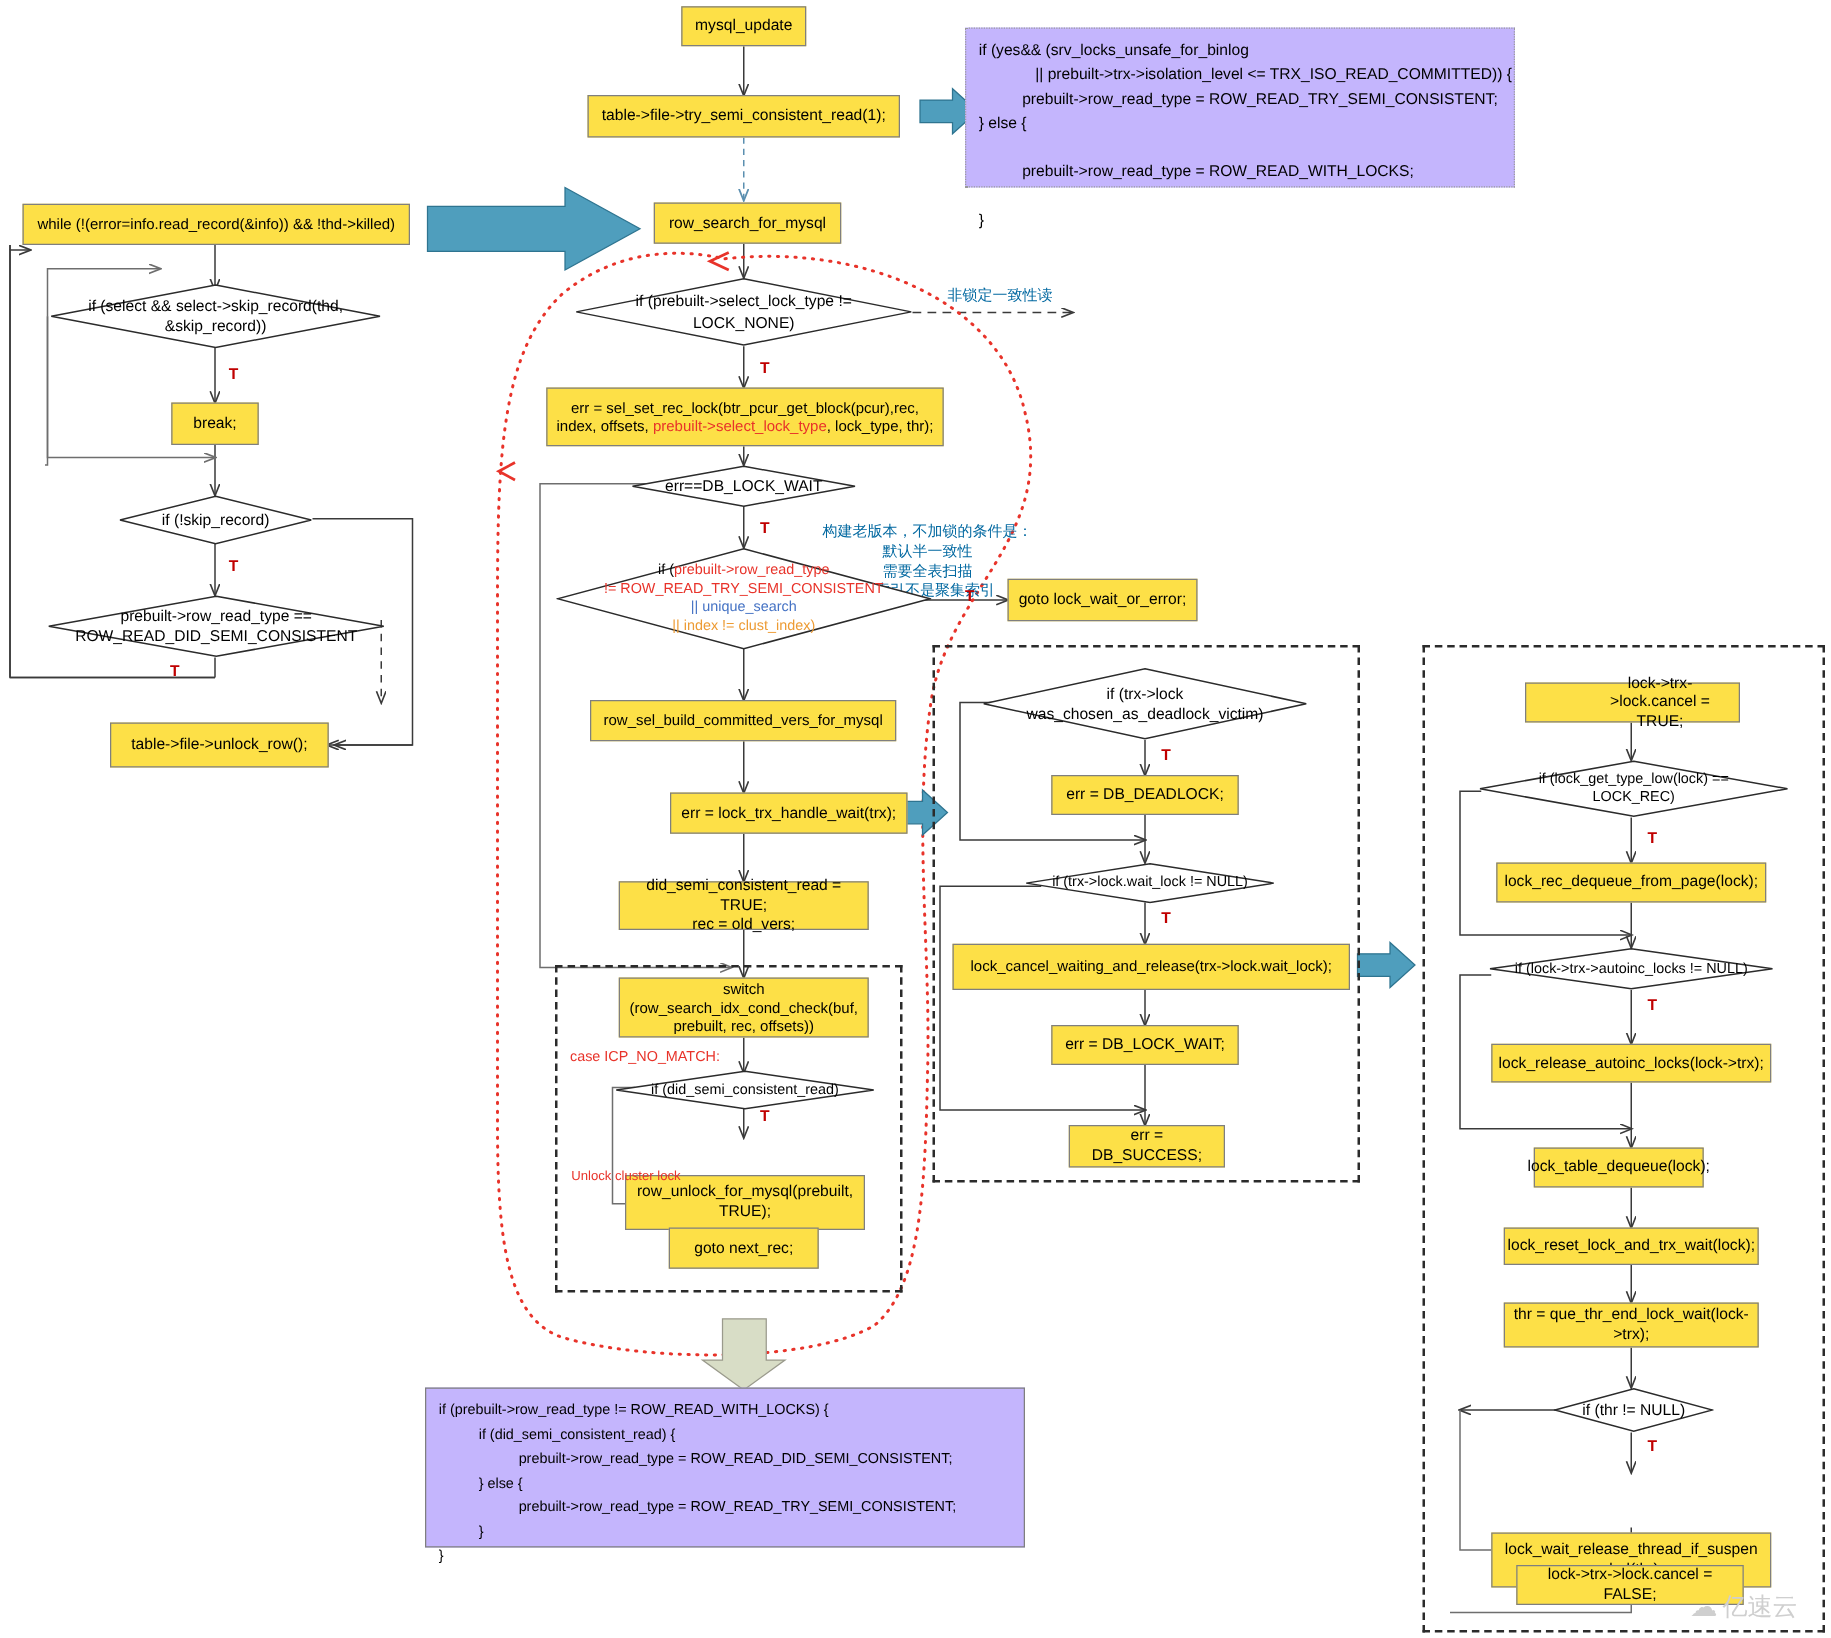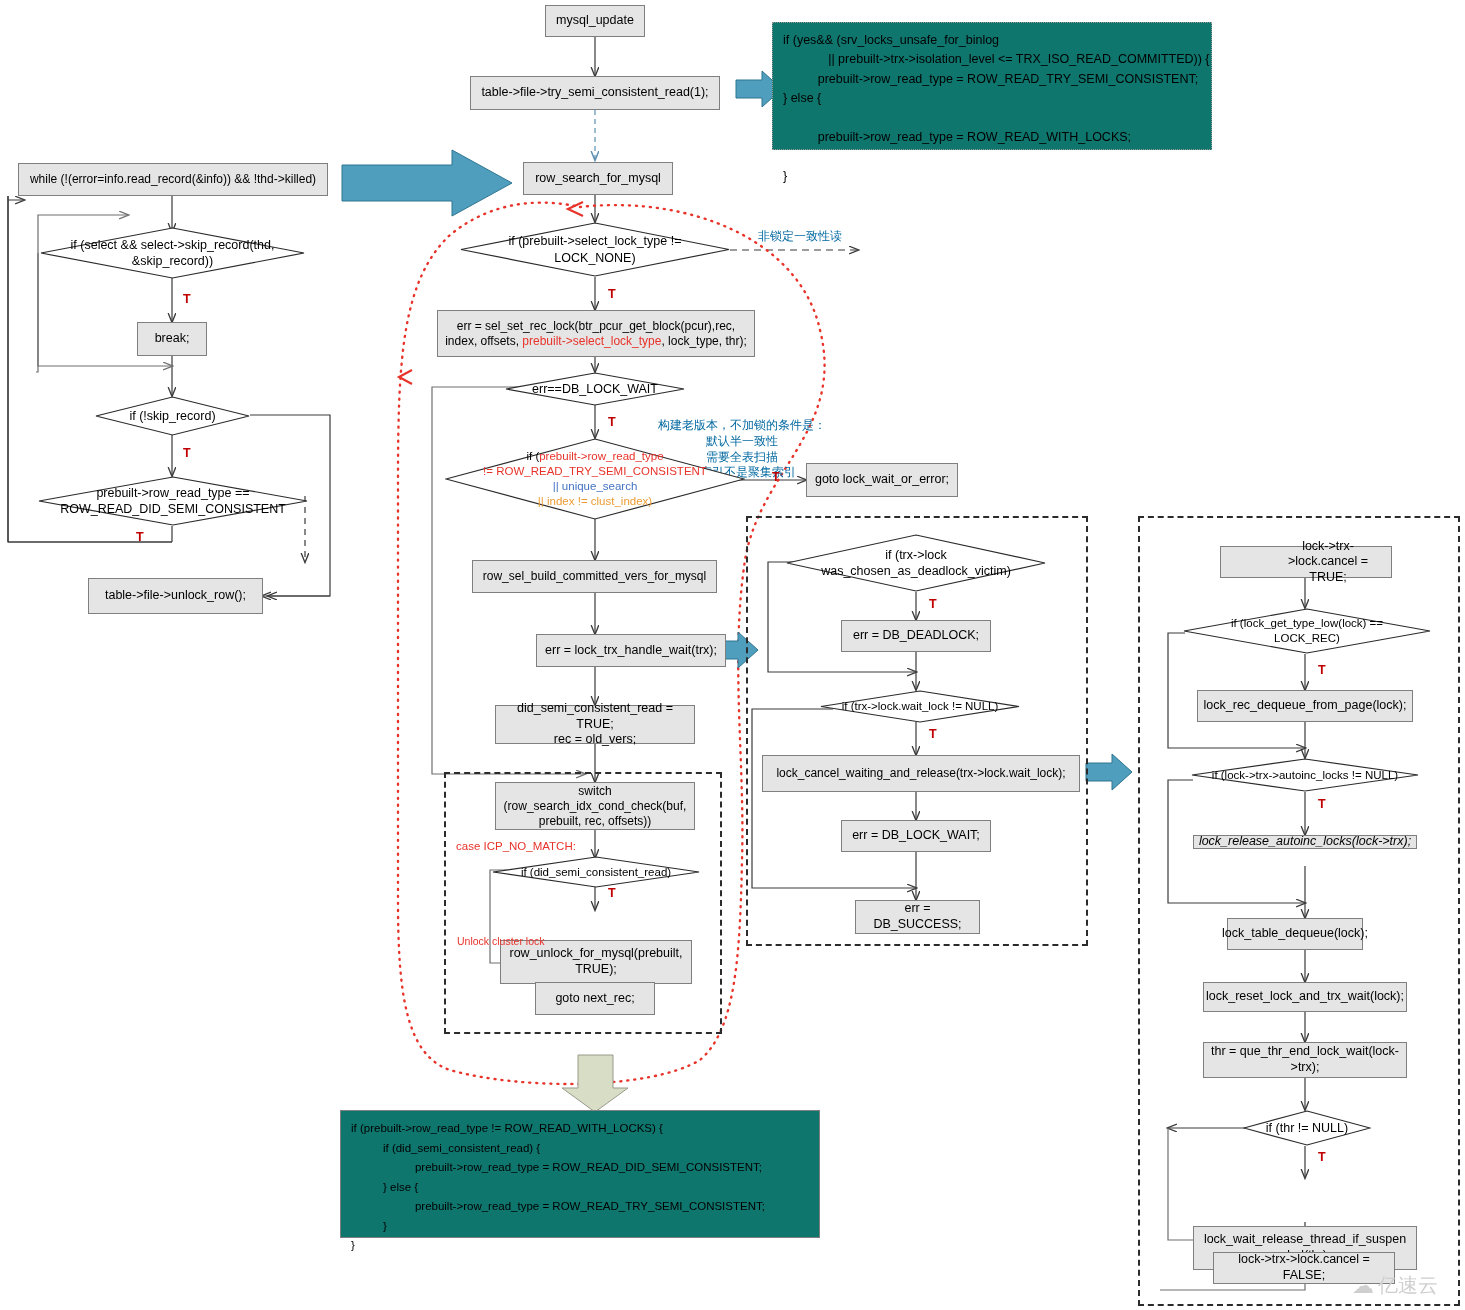--- a/index.html
+++ b/index.html
@@ -9,27 +9,27 @@
     overflow:hidden;
   }
   .canvas{position:absolute;left:0;top:0;width:1465px;height:1310px;}
   svg.layer{position:absolute;left:0;top:0;width:1465px;height:1310px;pointer-events:none;}
 
   
   .node{
     position:absolute;box-sizing:border-box;
     display:flex;align-items:center;justify-content:center;
     text-align:center;line-height:1.25;
-    color:#000;background:#e5e5e5;
+    color:#000;background:#fde047;
     border:1px solid #7f7f7f;
     font-size:12.5px;
     padding:2px 4px;
   }
   .code{
-    position:absolute;box-sizing:border-box;background:#0f766e;
+    position:absolute;box-sizing:border-box;background:#c4b5fd;
     border:1px solid #7f7f7f;font-size:12.5px;color:#000;
     white-space:pre;line-height:1.55;padding:8px 10px;text-align:left;
   }
   .code.dotted{border:1px dotted #9a9a9a;}
 
   
   .diamond{position:absolute;}
   .diamond .dtxt{
     position:absolute;left:0;top:0;width:100%;height:100%;
     display:flex;align-items:center;justify-content:center;
@@ -416,21 +416,21 @@
   </div>
 
   <div class="diamond" style="left:1191px;top:758px;width:228px;height:34px;">
     <svg viewBox="0 0 228 34" width="228" height="34" style="position:absolute;left:0;top:0;">
       <polygon points="114,1 227,17 114,33 1,17" fill="#fff" stroke="#2b2b2b" stroke-width="1.2"></polygon>
     </svg>
     <div class="dtxt" style="font-size:11.5px;">if (lock-&gt;trx-&gt;autoinc_locks != NULL)</div>
   </div>
   <div class="lbl t" style="left:1318px;top:797px;">T</div>
 
-  <div class="node" style="left:1193px;top:835px;width:224px;height:14px;font-style:italic;">
+  <div class="node" style="left:1193px;top:835px;width:224px;height:31px;">
     <span>lock_release_autoinc_locks(lock-&gt;trx);</span>
   </div>
 
   <div class="node" style="left:1227px;top:918px;width:136px;height:32px;">
     <span>lock_table_dequeue(lock);</span>
   </div>
 
   <div class="node" style="left:1203px;top:982px;width:204px;height:30px;">
     <span>lock_reset_lock_and_trx_wait(lock);</span>
   </div>

